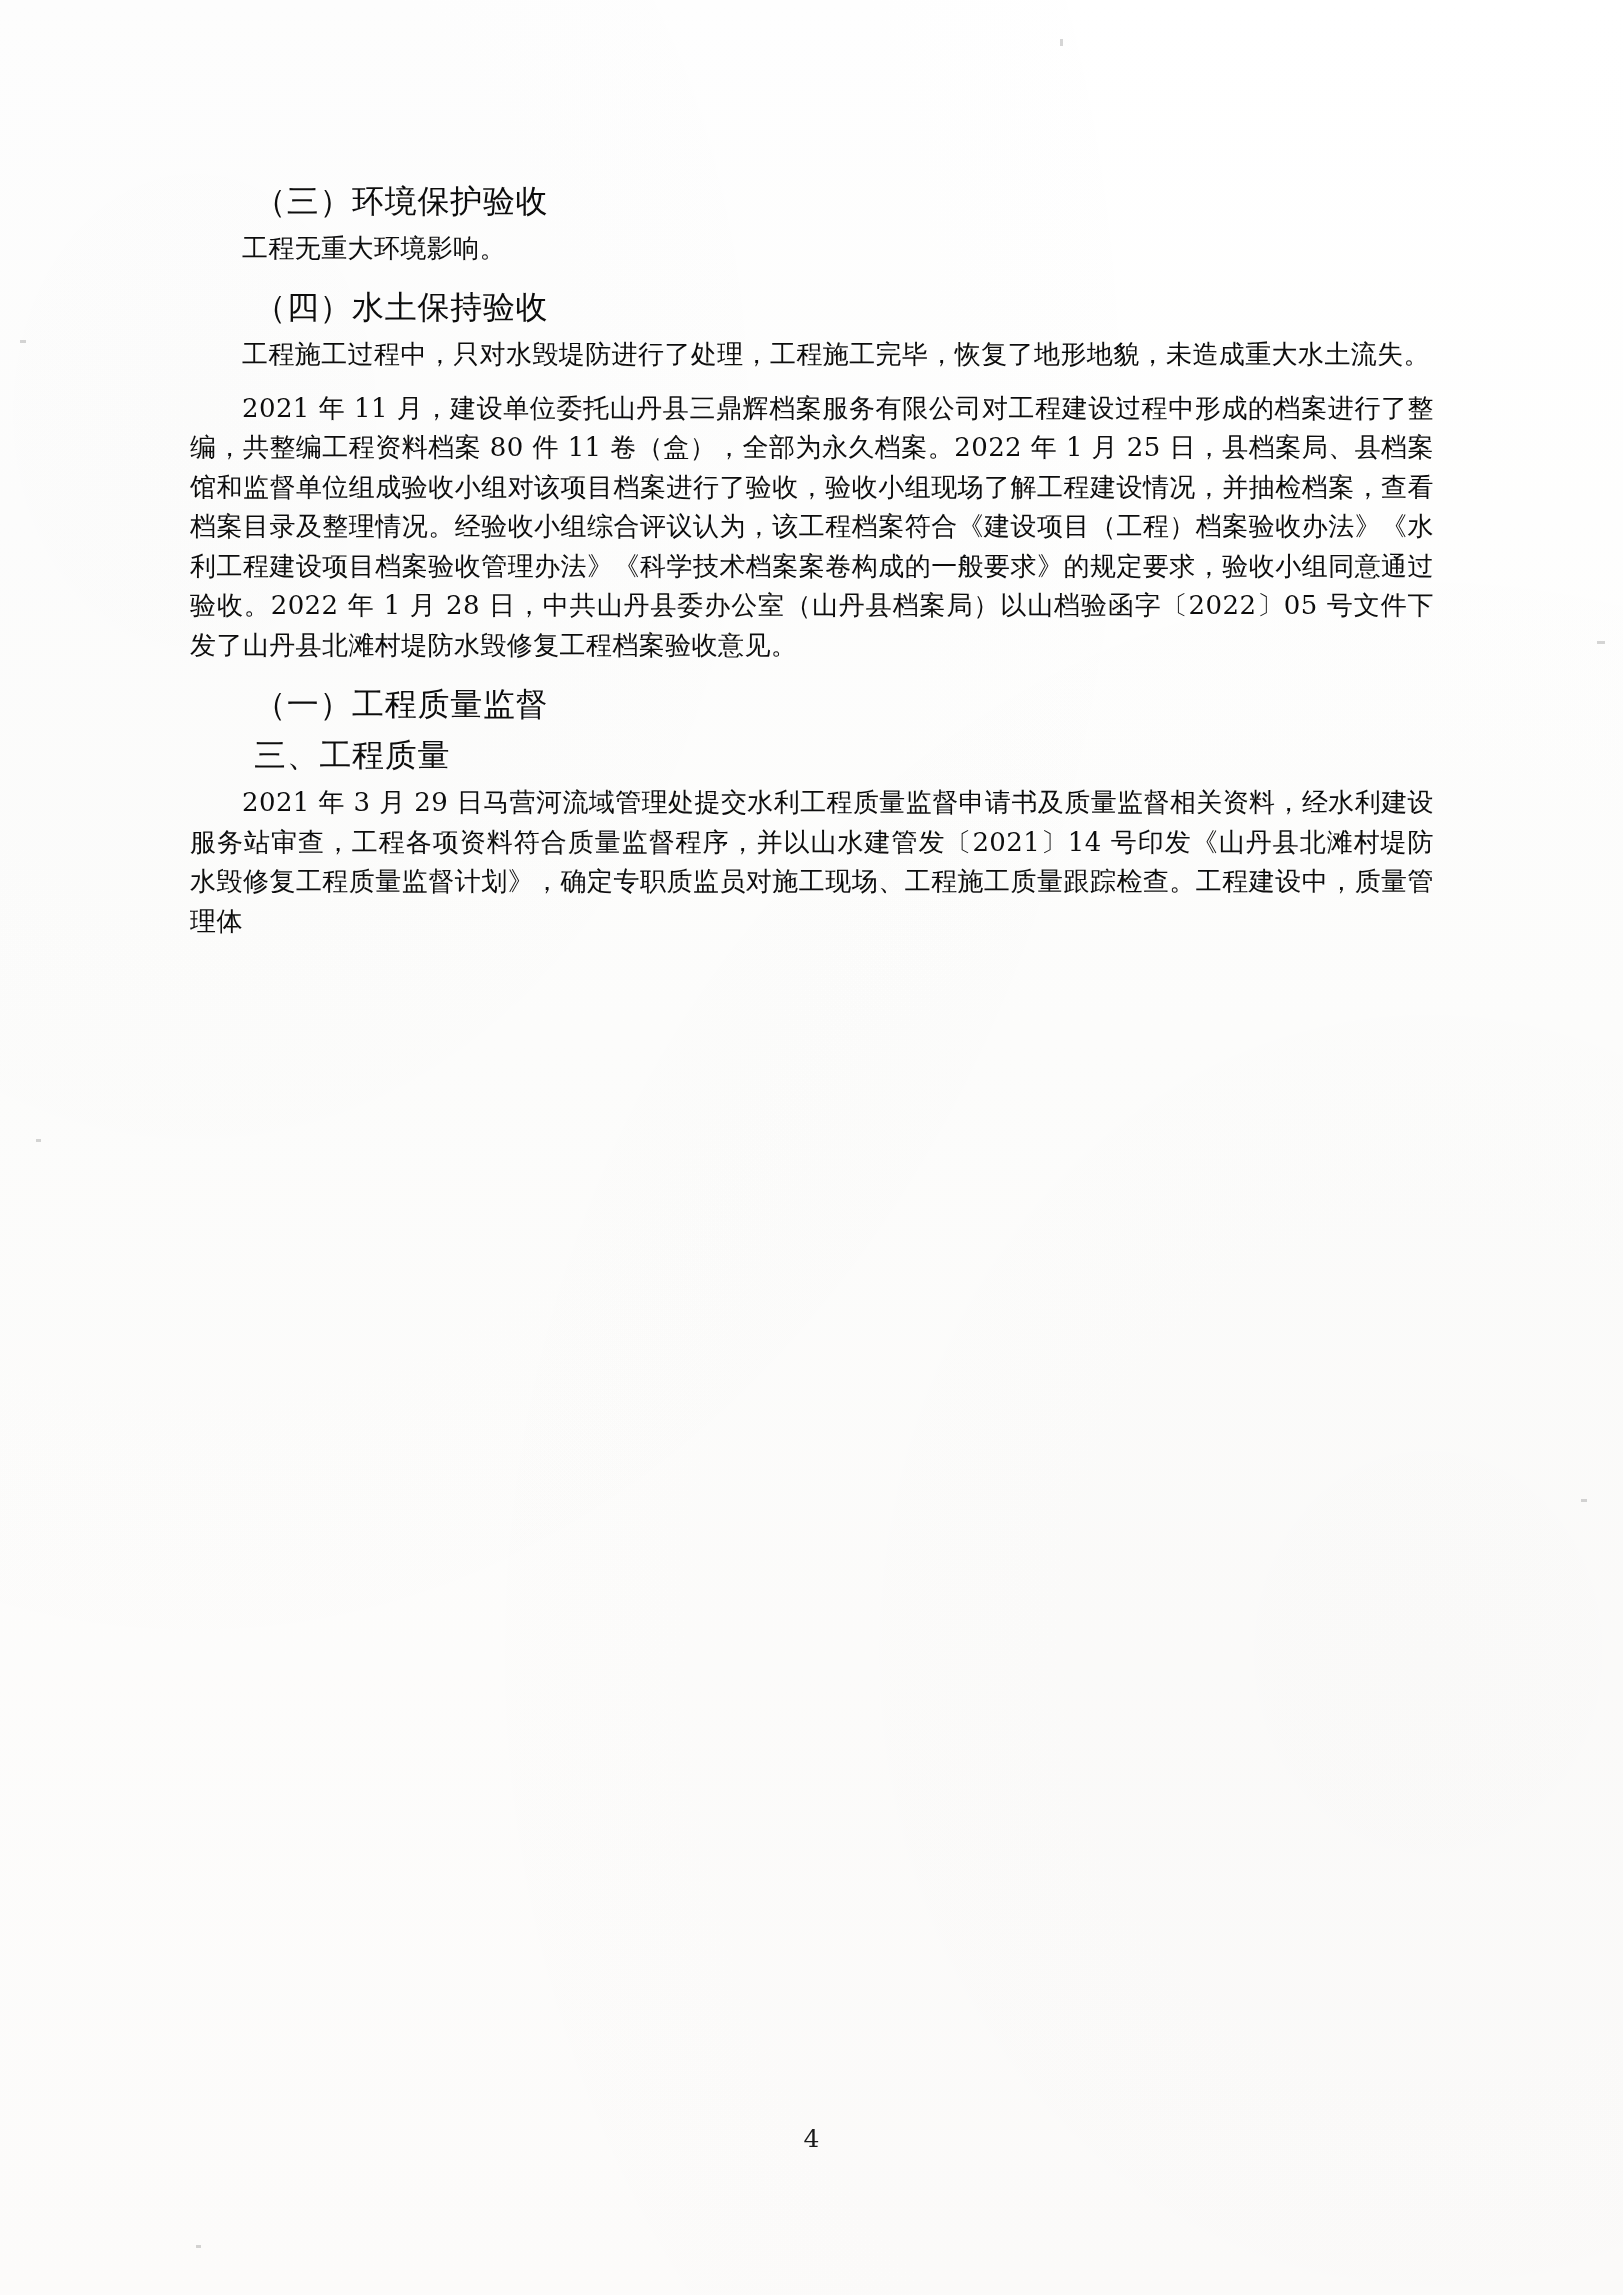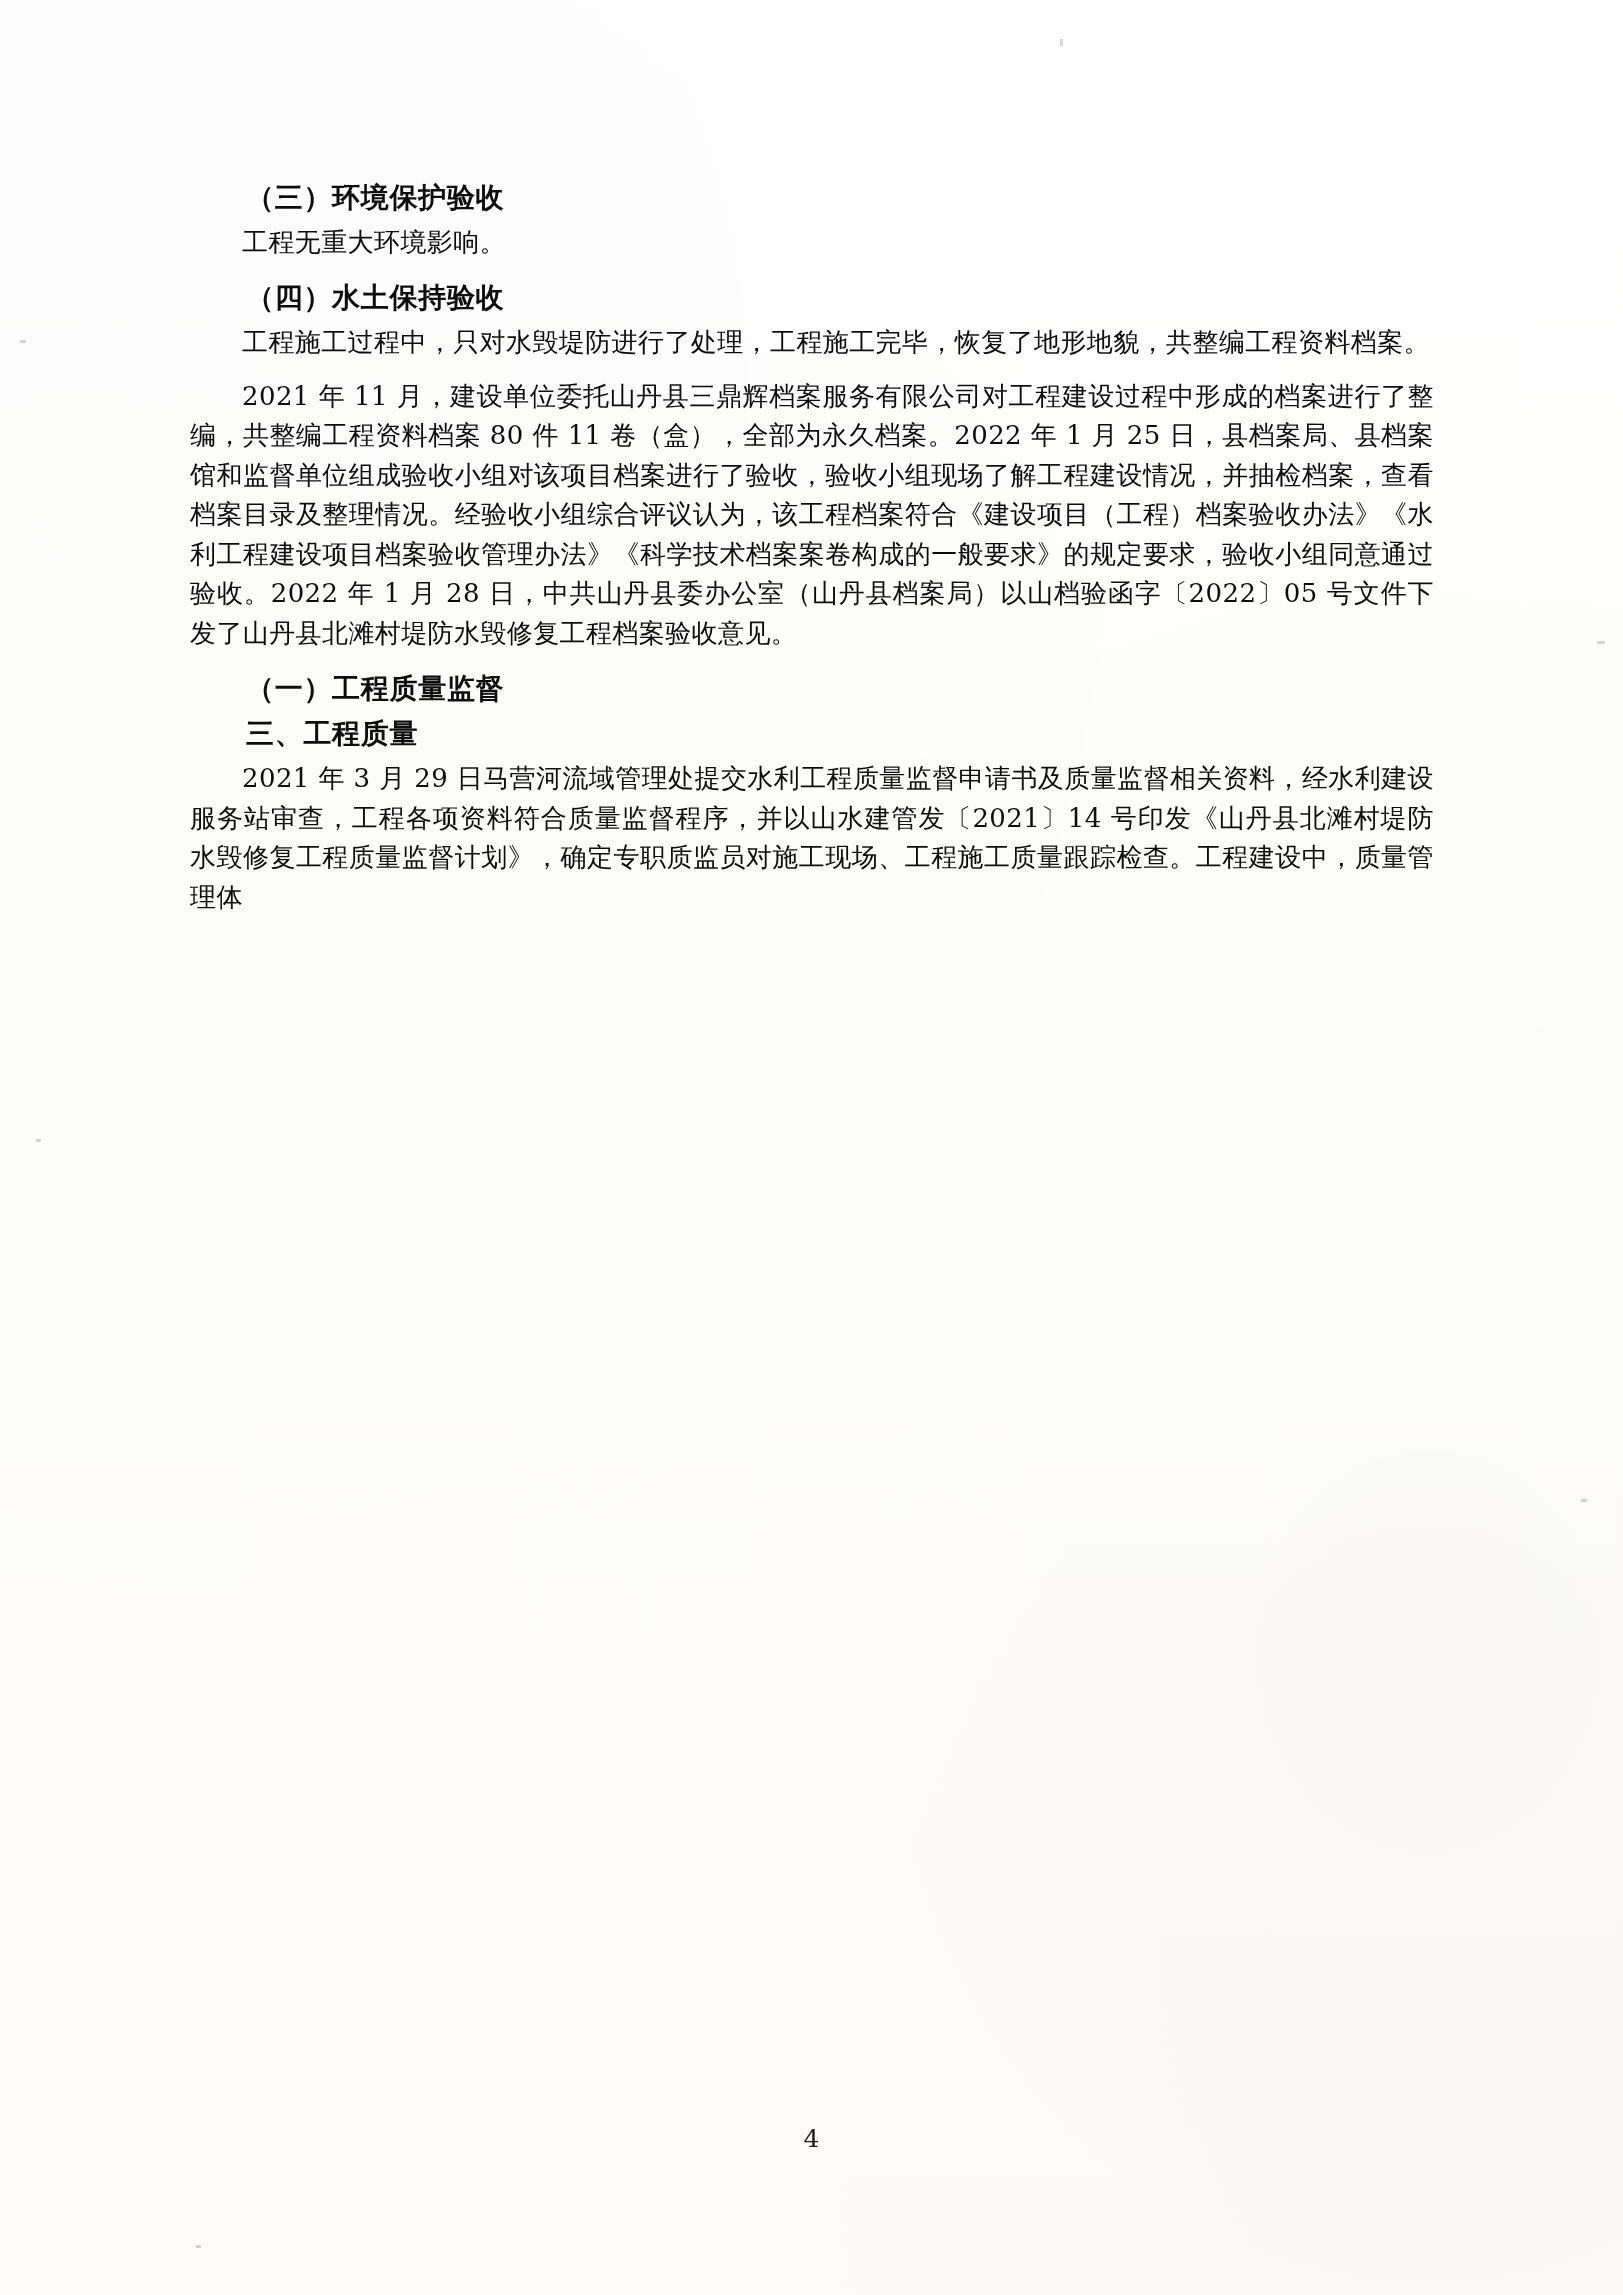--- a/index.html
+++ b/index.html
@@ -38,22 +38,22 @@
     font-size: 26px;
     line-height: 1.52;
     letter-spacing: 0.4px;
     margin: 0 0 3.9px 0;
     text-align: justify;
     text-justify: inter-ideograph;
     text-indent: 2em;
     white-space: normal;
   }
   .heading {
-    font-size: 28px;
-    font-weight: bold;
+    font-size: 32px;
+    font-weight: normal;
     line-height: 1.5;
     letter-spacing: 0.7px;
     margin: 0 0 3.9px 0;
     text-indent: 2em;
     font-family: "DejaVu Sans", "Liberation Sans", sans-serif;
   }
   .gap-sm { height: 10.5px; }
   .page-number {
     position: absolute;
     left: 0;
@@ -90,21 +90,21 @@
   <div class="content">
 
     <div class="heading">（三）环境保护验收</div>
 
     <div class="para">工程无重大环境影响。</div>
 
     <div class="gap-sm"></div>
 
     <div class="heading">（四）水土保持验收</div>
 
-    <div class="para">工程施工过程中，只对水毁堤防进行了处理，工程施工完毕，恢复了地形地貌，共整编工程资料档案。</div>
+    <div class="para">工程施工过程中，只对水毁堤防进行了处理，工程施工完毕，恢复了地形地貌，未造成重大水土流失。</div>
 
     <div class="gap-sm"></div>
 
 
     <div class="para">2021 年 11 月，建设单位委托山丹县三鼎辉档案服务有限公司对工程建设过程中形成的档案进行了整编，共整编工程资料档案 80 件 11 卷（盒），全部为永久档案。2022 年 1 月 25 日，县档案局、县档案馆和监督单位组成验收小组对该项目档案进行了验收，验收小组现场了解工程建设情况，并抽检档案，查看档案目录及整理情况。经验收小组综合评议认为，该工程档案符合《建设项目（工程）档案验收办法》《水利工程建设项目档案验收管理办法》《科学技术档案案卷构成的一般要求》的规定要求，验收小组同意通过验收。2022 年 1 月 28 日，中共山丹县委办公室（山丹县档案局）以山档验函字〔2022〕05 号文件下发了山丹县北滩村堤防水毁修复工程档案验收意见。</div>
 
     <div class="gap-sm"></div>
 
     <div class="heading">（一）工程质量监督</div>
 

